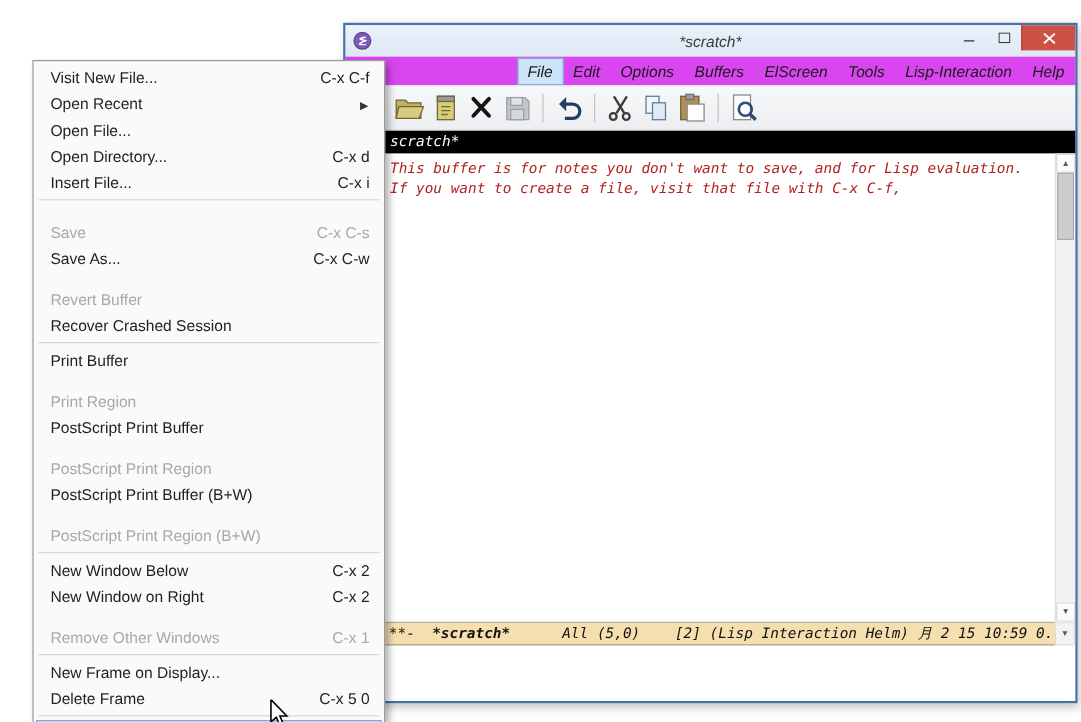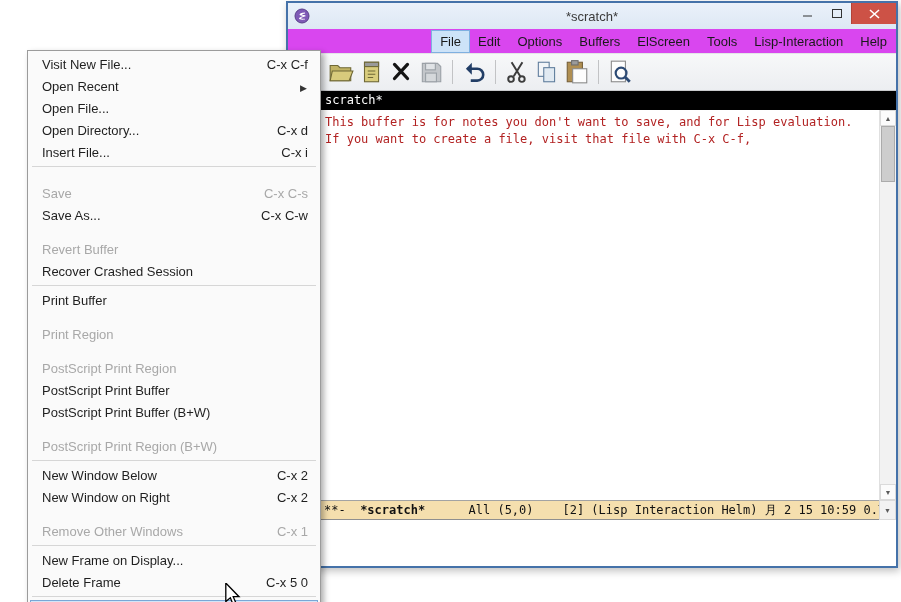--- a/index.html
+++ b/index.html
@@ -1,22 +1,22 @@
 <!DOCTYPE html>
 <html><head>
 <meta charset="utf-8">
 <style>
   * { margin:0; padding:0; box-sizing:border-box; }
   body { font-family:"Liberation Sans", sans-serif; background:#fff; }
   .stage { position:relative; width:901px; height:602px; background:#fff; overflow:hidden; }
 
   
-  .emacs-window { position:absolute; left:286px; top:1px; width:612px; height:567px;
+  .emacs-window { position:absolute; left:286px; top:19px; width:612px; height:567px;
     border:2px solid #4572a9; background:#fff; display:flex; flex-direction:column;
-    box-shadow:2px 3px 8px rgba(0,0,0,.25); }
+    box-shadow:2px 3px 8px rgba(0,0,0,.25);font-style:italic; }
 
   .titlebar { height:26px; background:linear-gradient(#eaf1fa,#dde8f4); display:flex;
     align-items:center; position:relative; padding-left:6px; flex:0 0 26px; }
   .app-icon { width:16px; height:16px; display:inline-flex; }
   .title { position:absolute; left:0; right:0; text-align:center; font-size:13px; color:#3a3a3a; pointer-events:none; }
   .win-controls { position:absolute; right:0; top:0; display:flex; height:21px; }
   .wbtn { width:29px; height:21px; display:flex; align-items:center; justify-content:center; }
   .wbtn.close { width:45px; background:#cd5246; border-left:1px solid #b24338; }
 
   .menubar { height:24px; flex:0 0 24px; background:#d946ef; display:flex; align-items:center;
@@ -309,28 +309,28 @@
         <span class="shortcut"></span>
 
       </div>
 
       <div class="menu-row disabled">
         <span class="label">Print Region</span>
         <span class="shortcut"></span>
 
       </div>
 
+      <div class="menu-row">
+        <span class="label">PostScript Print Buffer</span>
+        <span class="shortcut"></span>
+
+      </div>
+
       <div class="menu-row disabled">
         <span class="label">PostScript Print Region</span>
-        <span class="shortcut"></span>
-
-      </div>
-
-      <div class="menu-row">
-        <span class="label">PostScript Print Buffer</span>
         <span class="shortcut"></span>
 
       </div>
 
       <div class="menu-row">
         <span class="label">PostScript Print Buffer (B+W)</span>
         <span class="shortcut"></span>
 
       </div>
 

